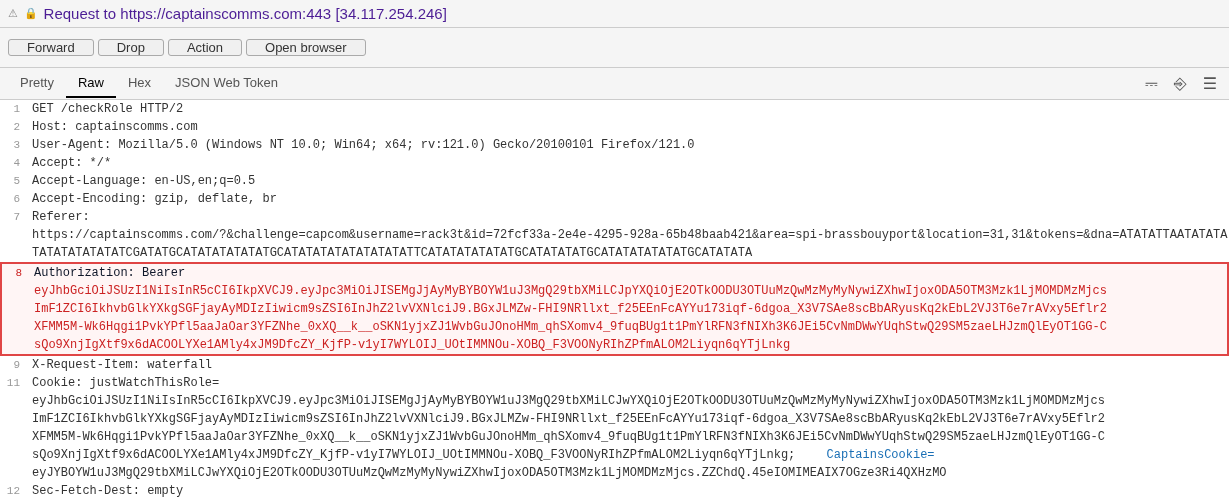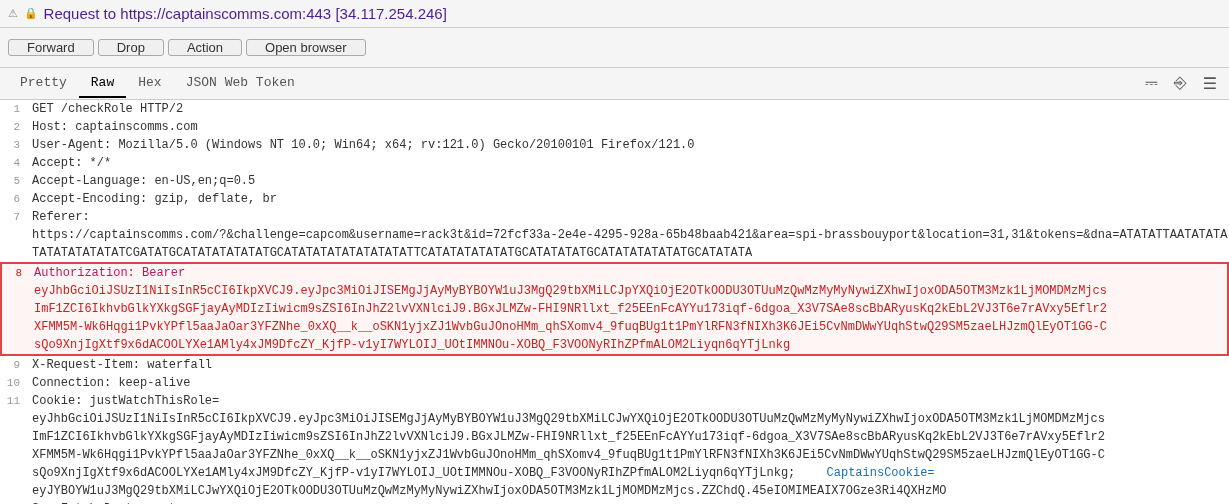--- a/index.html
+++ b/index.html
@@ -57,21 +57,20 @@
     }
 
     
     .tab-bar {
       background: #f5f5f5;
       border-bottom: 1px solid #ccc;
       padding: 0 8px;
       display: flex;
       align-items: center;
       height: 32px;
-      font-family: Liberation Mono, monospace;
     }
     .tab {
       padding: 6px 12px;
       font-size: 13px;
       cursor: pointer;
       color: #555;
       border-bottom: 2px solid transparent;
     }
     .tab.active {
       color: #000;
@@ -193,21 +192,21 @@
       <span class="line-num">7</span>
       <span class="line-content">Referer:</span>
     </div>
     <div class="line">
       <span class="line-num"></span>
       <span class="line-content">https://captainscomms.com/?&amp;challenge=capcom&amp;username=rack3t&amp;id=72fcf33a-2e4e-4295-928a-65b48baab421&amp;area=spi-brassbouyport&amp;location=31,31&amp;tokens=&amp;dna=ATATATTAATATATATATATATATATATCGATATGCATATATATATATGCATATATATATATATATATTCATATATATATATGCATATATATGCATATATATATATGCATATATA</span>
     </div>
     <div style="border: 2px solid rgb(224, 69, 69); background-color: rgb(255, 245, 245);">
       <div class="line" style="background-color: rgb(255, 245, 245);">
         <span class="line-num" style="color: rgb(204, 34, 34);">8</span>
-        <span class="line-content" style="color: #be185d;">Authorization: Bearer</span>
+        <span class="line-content" style="color: #0f172a;">Authorization: Bearer</span>
       </div>
       <div class="line" style="background-color: rgb(255, 245, 245);">
         <span class="line-num" style="color: rgb(204, 34, 34);"></span>
         <span class="line-content" style="color: rgb(204, 34, 34);">eyJhbGciOiJSUzI1NiIsInR5cCI6IkpXVCJ9.eyJpc3MiOiJISEMgJjAyMyBYBOYW1uJ3MgQ29tbXMiLCJpYXQiOjE2OTkOODU3OTUuMzQwMzMyMyNywiZXhwIjoxODA5OTM3Mzk1LjMOMDMzMjcs</span>
       </div>
       <div class="line" style="background-color: rgb(255, 245, 245);">
         <span class="line-num" style="color: rgb(204, 34, 34);"></span>
         <span class="line-content" style="color: rgb(204, 34, 34);">ImF1ZCI6IkhvbGlkYXkgSGFjayAyMDIzIiwicm9sZSI6InJhZ2lvVXNlciJ9.BGxJLMZw-FHI9NRllxt_f25EEnFcAYYu173iqf-6dgoa_X3V7SAe8scBbARyusKq2kEbL2VJ3T6e7rAVxy5Eflr2</span>
       </div>
       <div class="line" style="background-color: rgb(255, 245, 245);">
@@ -217,24 +216,20 @@
       <div class="line" style="background-color: rgb(255, 245, 245);">
         <span class="line-num" style="color: rgb(204, 34, 34);"></span>
         <span class="line-content" style="color: rgb(204, 34, 34);">sQo9XnjIgXtf9x6dACOOLYXe1AMly4xJM9DfcZY_KjfP-v1yI7WYLOIJ_UOtIMMNOu-XOBQ_F3VOONyRIhZPfmALOM2Liyqn6qYTjLnkg</span>
       </div>
     </div>
     <div class="line">
       <span class="line-num">9</span>
       <span class="line-content">X-Request-Item: waterfall</span>
     </div>
     <div class="line">
-      <span class="line-num">10</span>
-      <span class="line-content">Connection: keep-alive</span>
-    </div>
-    <div class="line">
       <span class="line-num">11</span>
       <span class="line-content">Cookie: justWatchThisRole=</span>
     </div>
     <div class="line">
       <span class="line-num"></span>
       <span class="line-content">eyJhbGciOiJSUzI1NiIsInR5cCI6IkpXVCJ9.eyJpc3MiOiJISEMgJjAyMyBYBOYW1uJ3MgQ29tbXMiLCJwYXQiOjE2OTkOODU3OTUuMzQwMzMyMyNywiZXhwIjoxODA5OTM3Mzk1LjMOMDMzMjcs</span>
     </div>
     <div class="line">
       <span class="line-num"></span>
       <span class="line-content">ImF1ZCI6IkhvbGlkYXkgSGFjayAyMDIzIiwicm9sZSI6InJhZ2lvVXNlciJ9.BGxJLMZw-FHI9NRllxt_f25EEnFcAYYu173iqf-6dgoa_X3V7SAe8scBbARyusKq2kEbL2VJ3T6e7rAVxy5Eflr2</span>

